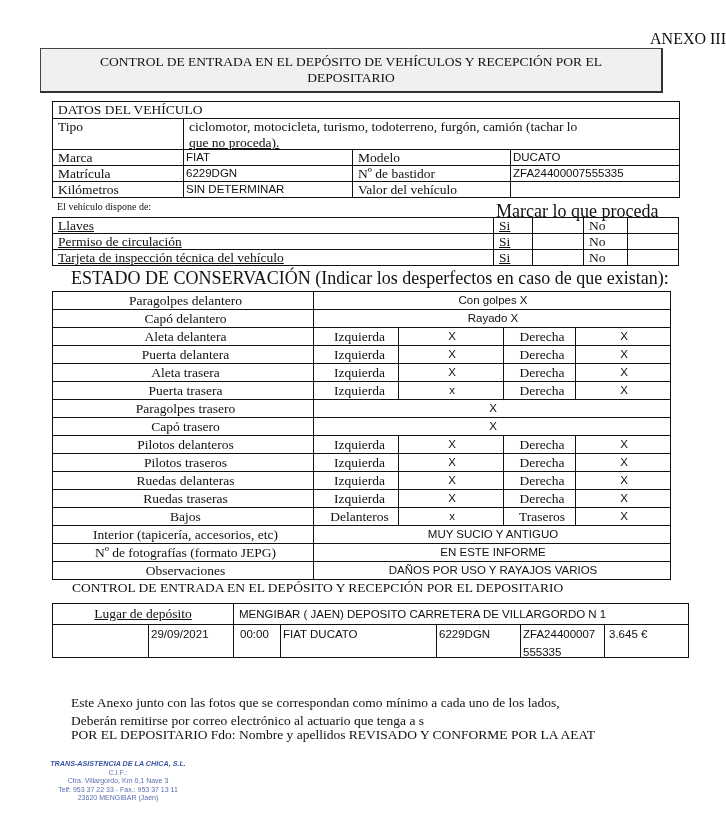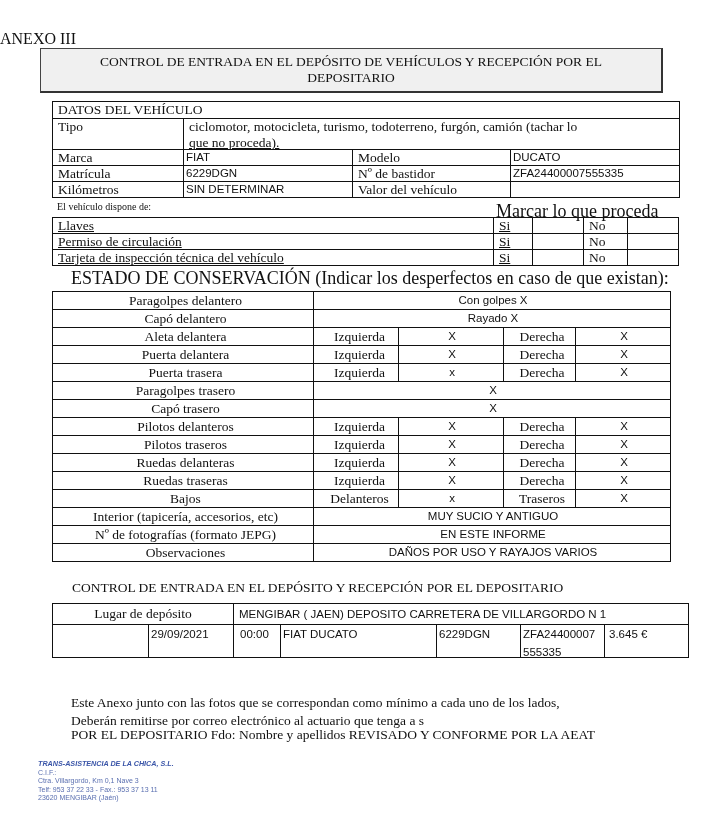--- a/index.html
+++ b/index.html
@@ -1,34 +1,34 @@
 <!DOCTYPE html>
 <html><head>
 <meta charset="utf-8">
 <style>
   html, body { margin:0; padding:0; background:#ffffff; }
   body { width:726px; height:823px; position:relative; overflow:hidden; color:#111; }
   .serif { font-family: "Liberation Serif", "DejaVu Serif", serif; }
   .abs { position:absolute; }
-  .anexo { left:0; width:726px; top:30px; text-align:left; font-size:16px; }
+  .anexo { left:0; width:726px; top:30px; text-align:right; font-size:16px; }
   .hdrbox { left:40px; top:48px; width:623px; height:45px; background:#f0f0f0; border:1px solid #444; border-right:2px solid #333; border-bottom:2px solid #333; text-align:center; font-size:13.5px; line-height:16px; box-sizing:border-box; padding-top:5px; }
   table { border-collapse:collapse; position:absolute; table-layout:fixed; }
   td { border:1px solid #111; padding:0 0 0 5px; white-space:nowrap; overflow:hidden; vertical-align:top; }
   .t1 td, .t2 td, .t3 td { font-family: "Liberation Serif", "DejaVu Serif", serif; font-size:13.5px; }
   .val { font-family: "Liberation Sans", "DejaVu Sans", sans-serif !important; font-size:11.5px !important; padding-left:2px !important; }
   .t1 { left:52px; top:101px; width:627px; }
   .t2 { left:52px; top:217px; width:626px; }
   .t2 td { height:14px; line-height:15px; }
   .t3 { left:52px; top:291px; width:618px;text-align:center; }
   .t3 td { height:15px; line-height:17px; }
   .t4 { left:52px; top:603px; width:636px; }
   .t4 td { font-family: "Liberation Serif", "DejaVu Serif", serif; font-size:13.5px; }
-  .center { text-align:center; padding-left:0 !important; }
+  .center { text-align:center; padding-left:0 !important;text-decoration:underline; }
   .footer-line { left:71px; font-size:13.5px; }
-  .stamp { left:38px; top:760px; width:160px; color:#5a6fb0; font-family:"Liberation Sans","DejaVu Sans",sans-serif; font-size:7px; line-height:8.5px; }
+  .stamp { left:38px; top:760px; width:160px; color:#5a6fb0; font-family:"Liberation Sans","DejaVu Sans",sans-serif; text-align:center; font-size:7px; line-height:8.5px; }
   .stamp .co { font-weight:bold; font-style:italic; color:#3a55a8; font-size:7.2px; }
 </style>
 </head>
 <body>
 
 <div class="abs anexo serif">ANEXO III</div>
 <div class="abs hdrbox serif">
   <div>CONTROL  DE ENTRADA  EN EL DEPÓSITO DE VEHÍCULOS Y  RECEPCIÓN POR  EL</div>
   <div>DEPOSITARIO</div>
 </div>
@@ -128,20 +128,27 @@
 
   <tr>
         <td>Aleta delantera</td>
         <td style="padding-left:7px">Izquierda</td>
         <td class="val">X</td>
         <td>Derecha</td>
         <td class="val">X</td>
       </tr>
   <tr>
         <td>Puerta delantera</td>
+        <td style="padding-left:7px">Izquierda</td>
+        <td class="val">X</td>
+        <td>Derecha</td>
+        <td class="val">X</td>
+      </tr>
+  <tr>
+        <td>Aleta trasera</td>
         <td style="padding-left:7px">Izquierda</td>
         <td class="val">X</td>
         <td>Derecha</td>
         <td class="val">X</td>
       </tr>
   <tr>
         <td>Puerta trasera</td>
         <td style="padding-left:7px">Izquierda</td>
         <td class="val">x</td>
         <td>Derecha</td>

